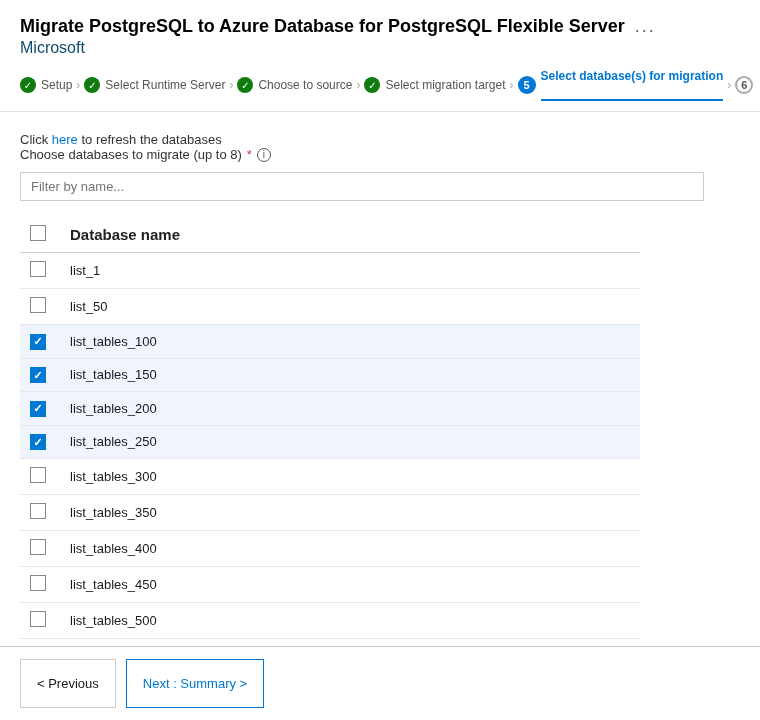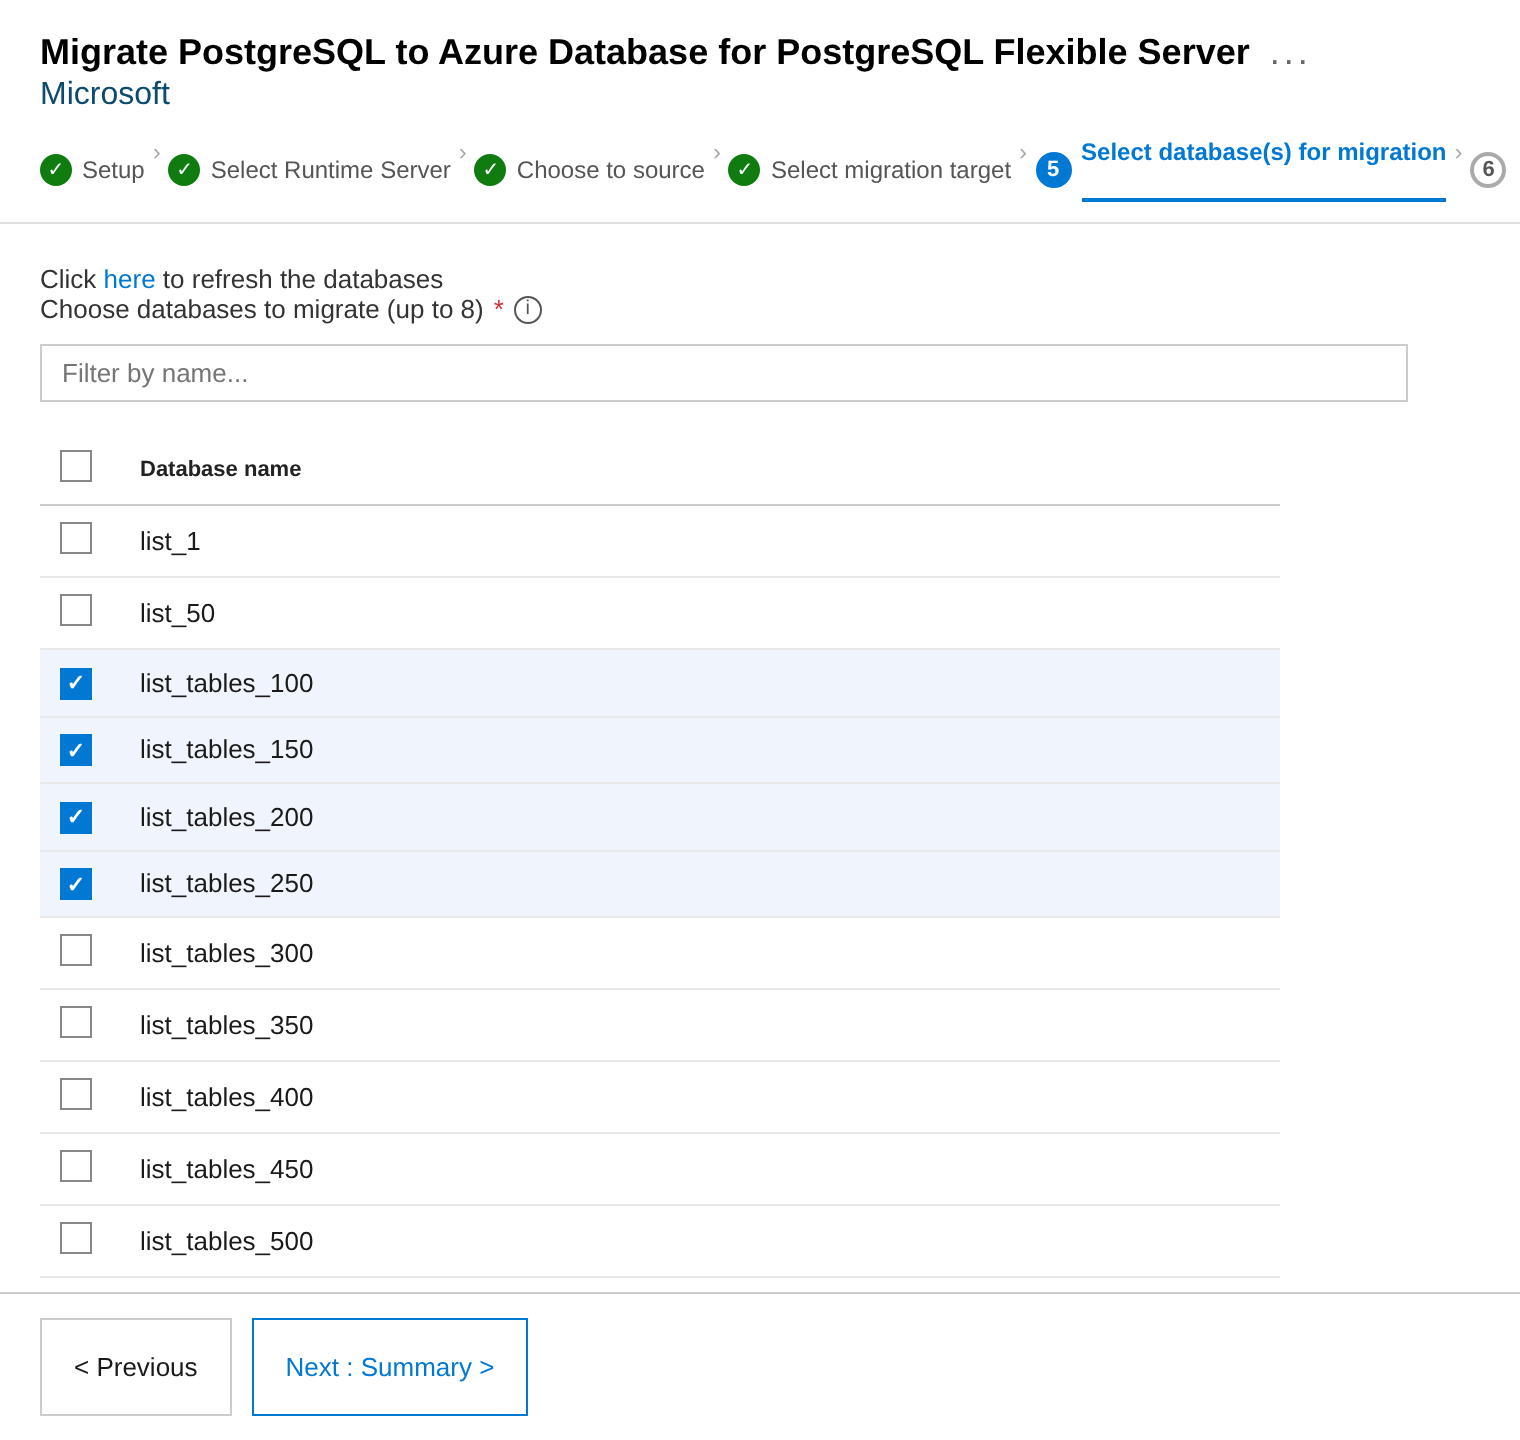--- a/index.html
+++ b/index.html
@@ -33,20 +33,21 @@
     }
 
     .subtitle {
       font-size: 16px;
       color: #0c4a6e;
       margin-top: 2px;
     }
 
     .steps-bar {
       display: flex;
+      align-items: center;
       padding: 12px 20px 0 20px;
       gap: 0;
       flex-wrap: nowrap;
       border-bottom: 1px solid #e0e0e0;
       padding-bottom: 10px;
     }
 
     .step {
       display: flex;
       align-items: center;
@@ -180,21 +181,21 @@
     }
 
     .db-table-header {
       border-bottom: 1px solid #ccc;
     }
 
     .db-table-header th {
       padding: 8px 10px;
       text-align: left;
       font-weight: 600;
-      font-size: 11px;
+      font-size: 15px;
       color: #222;
     }
 
     .db-table-header th:first-child {
       width: 40px;
     }
 
     .db-row {
       border-bottom: 1px solid #e8e8e8;
     }

